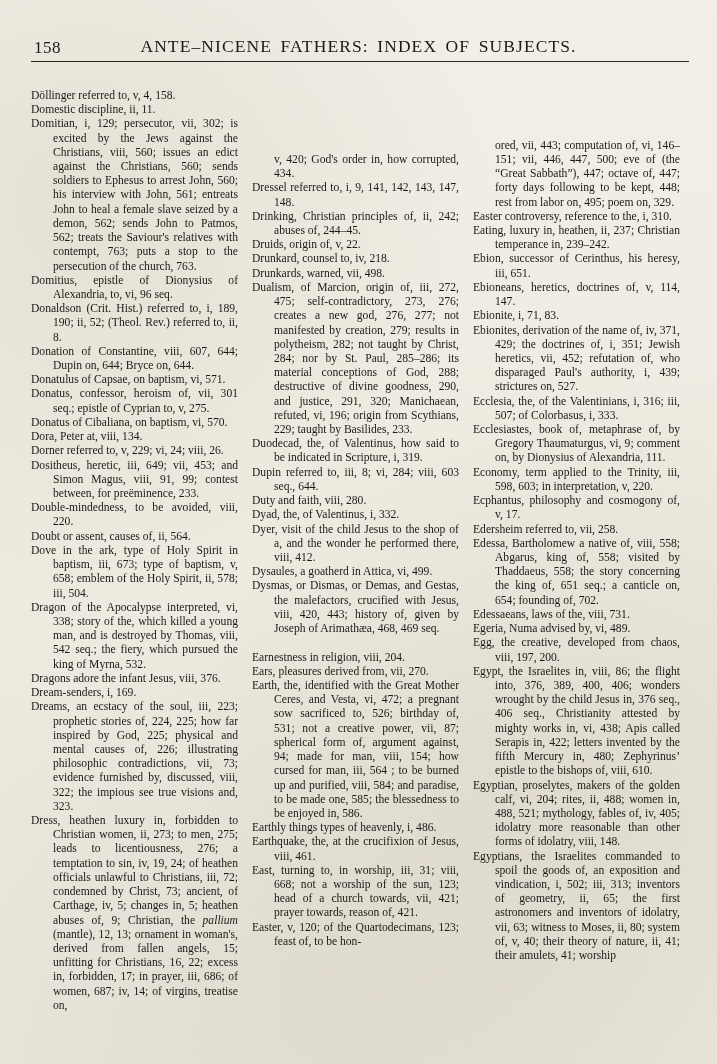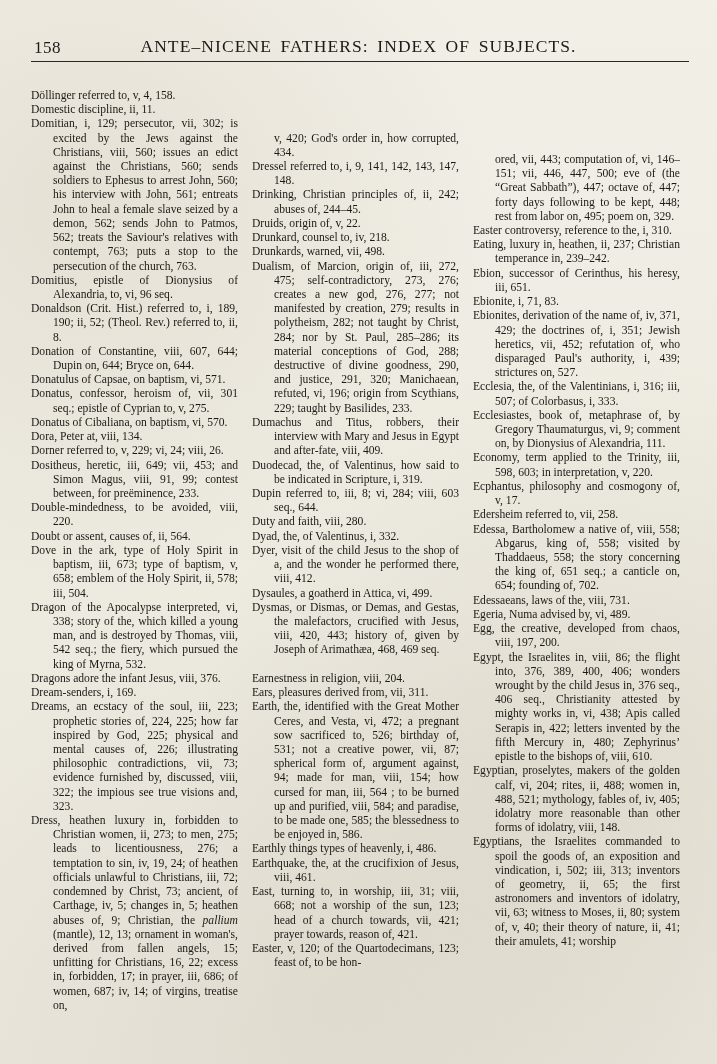--- a/index.html
+++ b/index.html
@@ -147,43 +147,43 @@
       </div>
     <div class="col-gap"></div>
     <div class="col">
         <p class="entry run-on">v, 420;  God's order in, how corrupted, 434.</p>
         <p class="entry">Dressel referred to, i,  9, 141, 142, 143, 147, 148.</p>
         <p class="entry">Drinking, Christian principles of, ii, 242; abuses of, 244–45.</p>
         <p class="entry">Druids, origin of, v, 22.</p>
         <p class="entry">Drunkard, counsel to, iv, 218.</p>
         <p class="entry">Drunkards, warned, vii, 498.</p>
         <p class="entry">Dualism, of Marcion, origin of, iii, 272, 475; self-contradictory, 273, 276; creates a new god, 276, 277; not manifested by creation, 279; results in polytheism, 282; not taught by Christ, 284; nor by St. Paul, 285–286; its material conceptions of God, 288; destructive of divine goodness, 290, and justice, 291, 320; Manichaean, refuted, vi, 196; origin from Scythians, 229; taught by Basilides, 233.</p>
-        <p class="entry">Dumachus and Titus, robbers, their interview with Mary and Jesus in Egypt and after-fate, viii, 409.</p>
         <p class="entry">Duodecad, the, of Valentinus, how said to be indicated in Scripture, i, 319.</p>
         <p class="entry">Dupin referred to, iii, 8; vi, 284; viii, 603 seq., 644.</p>
         <p class="entry">Duty and faith, viii, 280.</p>
         <p class="entry">Dyad, the, of Valentinus, i, 332.</p>
         <p class="entry">Dyer, visit of the child Jesus to the shop of a, and the wonder he performed there, viii, 412.</p>
         <p class="entry">Dysaules, a goatherd in Attica, vi, 499.</p>
         <p class="entry">Dysmas, or Dismas, or Demas, and Gestas, the malefactors, crucified with Jesus, viii, 420, 443; history of, given by Joseph of Arimathæa, 468, 469 seq.</p>
         <div class="spacer"></div>
         <p class="entry">Earnestness in religion, viii, 204.</p>
-        <p class="entry">Ears, pleasures derived from, vii, 311.</p>
+        <p class="entry">Ears, pleasures derived from, vii, 270.</p>
         <p class="entry">Earth, the, identified with the Great Mother Ceres, and Vesta, vi, 472; a pregnant sow sacrificed to, 526; birthday of, 531; not a creative power, vii, 87; spherical form of, argument against, 94; made for man, viii, 154; how cursed for man, iii, 564 ; to be burned up and purified, viii, 584; and paradise, to be made one, 585;  the blessedness to be enjoyed in, 586.</p>
         <p class="entry">Earthly things types of heavenly, i, 486.</p>
         <p class="entry">Earthquake, the, at the crucifixion of Jesus, viii, 461.</p>
         <p class="entry">East, turning to, in worship, iii, 31; viii, 668;  not a worship of the sun, 123; head of a church towards, vii, 421;  prayer towards, reason of, 421.</p>
         <p class="entry">Easter, v, 120;  of the Quartodecimans, 123; feast of, to be hon-</p>
       </div>
     <div class="col-gap"></div>
     <div class="col">
         <p class="entry run-on">ored, vii, 443;  computation of, vi, 146–151; vii, 446, 447, 500; eve of (the “Great Sabbath”), 447; octave of, 447; forty days following to be kept, 448;  rest from labor on, 495; poem on, 329.</p>
         <p class="entry">Easter controversy, reference to the, i, 310.</p>
         <p class="entry">Eating, luxury in, heathen, ii, 237; Christian temperance in, 239–242.</p>
         <p class="entry">Ebion, successor of Cerinthus, his heresy, iii, 651.</p>
+        <p class="entry">Ebioneans, heretics, doctrines of, v, 114, 147.</p>
         <p class="entry">Ebionite, i, 71, 83.</p>
         <p class="entry">Ebionites, derivation of the name of, iv, 371, 429; the doctrines of, i, 351; Jewish heretics, vii, 452; refutation of, who disparaged Paul's authority, i, 439; strictures on, 527.</p>
         <p class="entry">Ecclesia, the, of the Valentinians, i, 316; iii, 507; of Colorbasus, i, 333.</p>
         <p class="entry">Ecclesiastes, book of, metaphrase of, by Gregory Thaumaturgus, vi, 9; comment on, by Dionysius of Alexandria, 111.</p>
         <p class="entry">Economy, term applied to the Trinity, iii, 598, 603; in interpretation, v, 220.</p>
         <p class="entry">Ecphantus, philosophy and cosmogony of, v, 17.</p>
         <p class="entry">Edersheim referred to, vii, 258.</p>
         <p class="entry">Edessa, Bartholomew a native of, viii, 558;  Abgarus, king of, 558; visited by Thaddaeus, 558;  the story concerning the king of, 651 seq.;  a canticle on, 654;  founding of, 702.</p>
         <p class="entry">Edessaeans, laws of the, viii, 731.</p>
         <p class="entry">Egeria, Numa advised by, vi, 489.</p>

